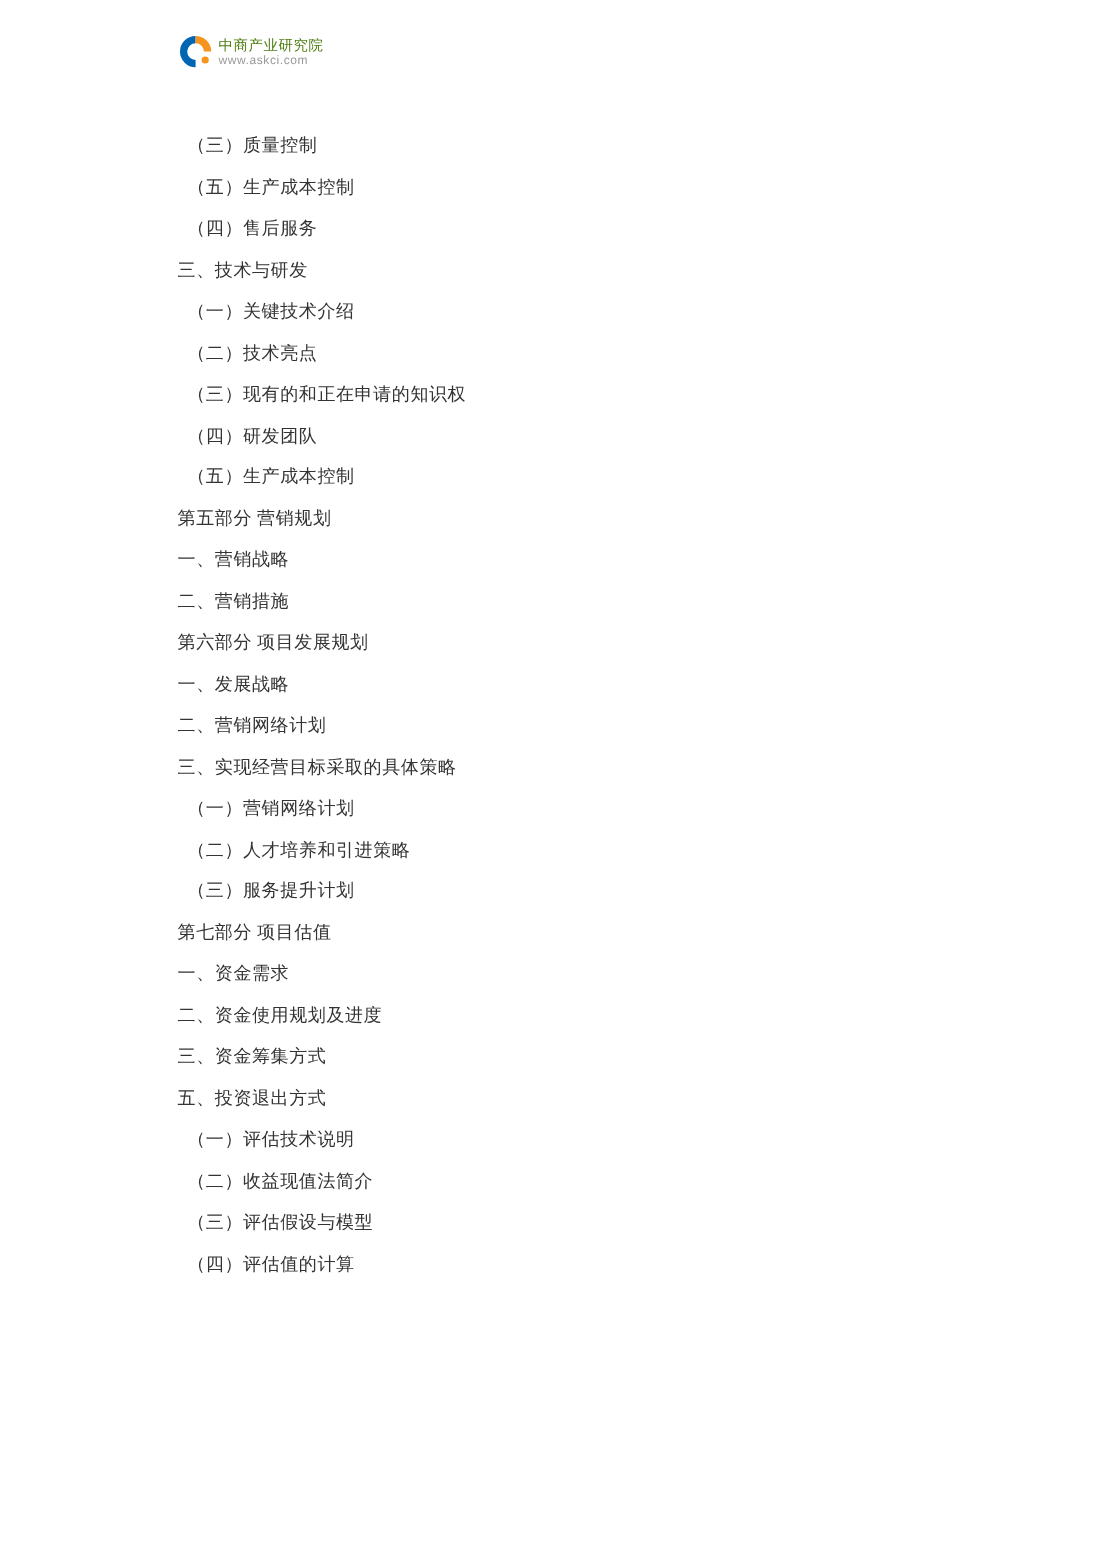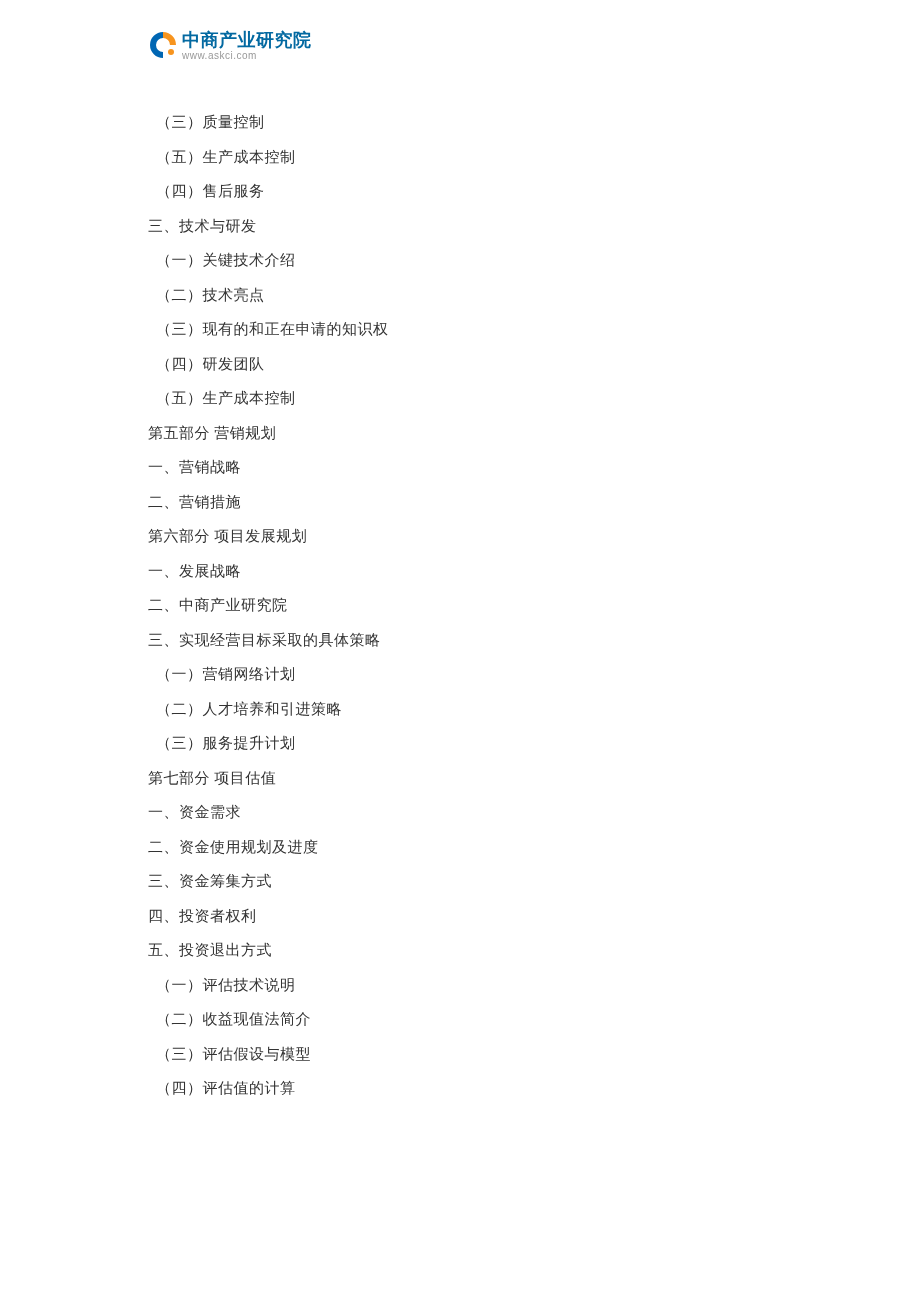--- a/index.html
+++ b/index.html
@@ -21,23 +21,23 @@
       display: flex;
       align-items: center;
       gap: 4px;
     }
     .logo-icon {
       width: 30px;
       height: 30px;
       position: relative;
     }
     .logo-text-cn {
-      font-size: 18px;
-      font-weight: bold;
-      color: #0369a1;
+      font-size: 12px;
+      font-weight: normal;
+      color: #4d7c0f;
       font-family: "Microsoft YaHei", sans-serif;
       letter-spacing: 0.5px;
     }
     .logo-text-en {
       font-size: 10px;
       color: #999999;
       font-family: Arial, sans-serif;
       letter-spacing: 0.5px;
       margin-top: -2px;
     }
@@ -53,20 +53,21 @@
     }
     .line {
       font-size: 15px;
       color: #333333;
       line-height: 1;
       margin-bottom: 19.5px;
       letter-spacing: 0.5px;
     }
     .indent {
       padding-left: 8px;
+      font-family: Liberation Mono, monospace;
     }
     .section-gap {
     }
   </style>
 </head>
 <body>
 
 <div class="logo">
   <div class="logo-icon">
     <svg width="30" height="30" viewBox="0 0 30 30">
@@ -89,28 +90,27 @@
     <div class="line indent">（一）关键技术介绍</div>
     <div class="line indent">（二）技术亮点</div>
     <div class="line indent">（三）现有的和正在申请的知识权</div>
     <div class="line indent">（四）研发团队</div>
     <div class="line indent">（五）生产成本控制</div>
     <div class="line section-gap">第五部分  营销规划</div>
     <div class="line">一、营销战略</div>
     <div class="line">二、营销措施</div>
     <div class="line section-gap">第六部分  项目发展规划</div>
     <div class="line">一、发展战略</div>
-    <div class="line">二、中商产业研究院</div>
+    <div class="line">二、营销网络计划</div>
     <div class="line">三、实现经营目标采取的具体策略</div>
     <div class="line indent">（一）营销网络计划</div>
     <div class="line indent">（二）人才培养和引进策略</div>
     <div class="line indent">（三）服务提升计划</div>
     <div class="line section-gap">第七部分  项目估值</div>
     <div class="line">一、资金需求</div>
     <div class="line">二、资金使用规划及进度</div>
     <div class="line">三、资金筹集方式</div>
-    <div class="line">四、投资者权利</div>
     <div class="line">五、投资退出方式</div>
     <div class="line indent">（一）评估技术说明</div>
     <div class="line indent">（二）收益现值法简介</div>
     <div class="line indent">（三）评估假设与模型</div>
     <div class="line indent">（四）评估值的计算</div>
   </div>
 
 </body></html>

